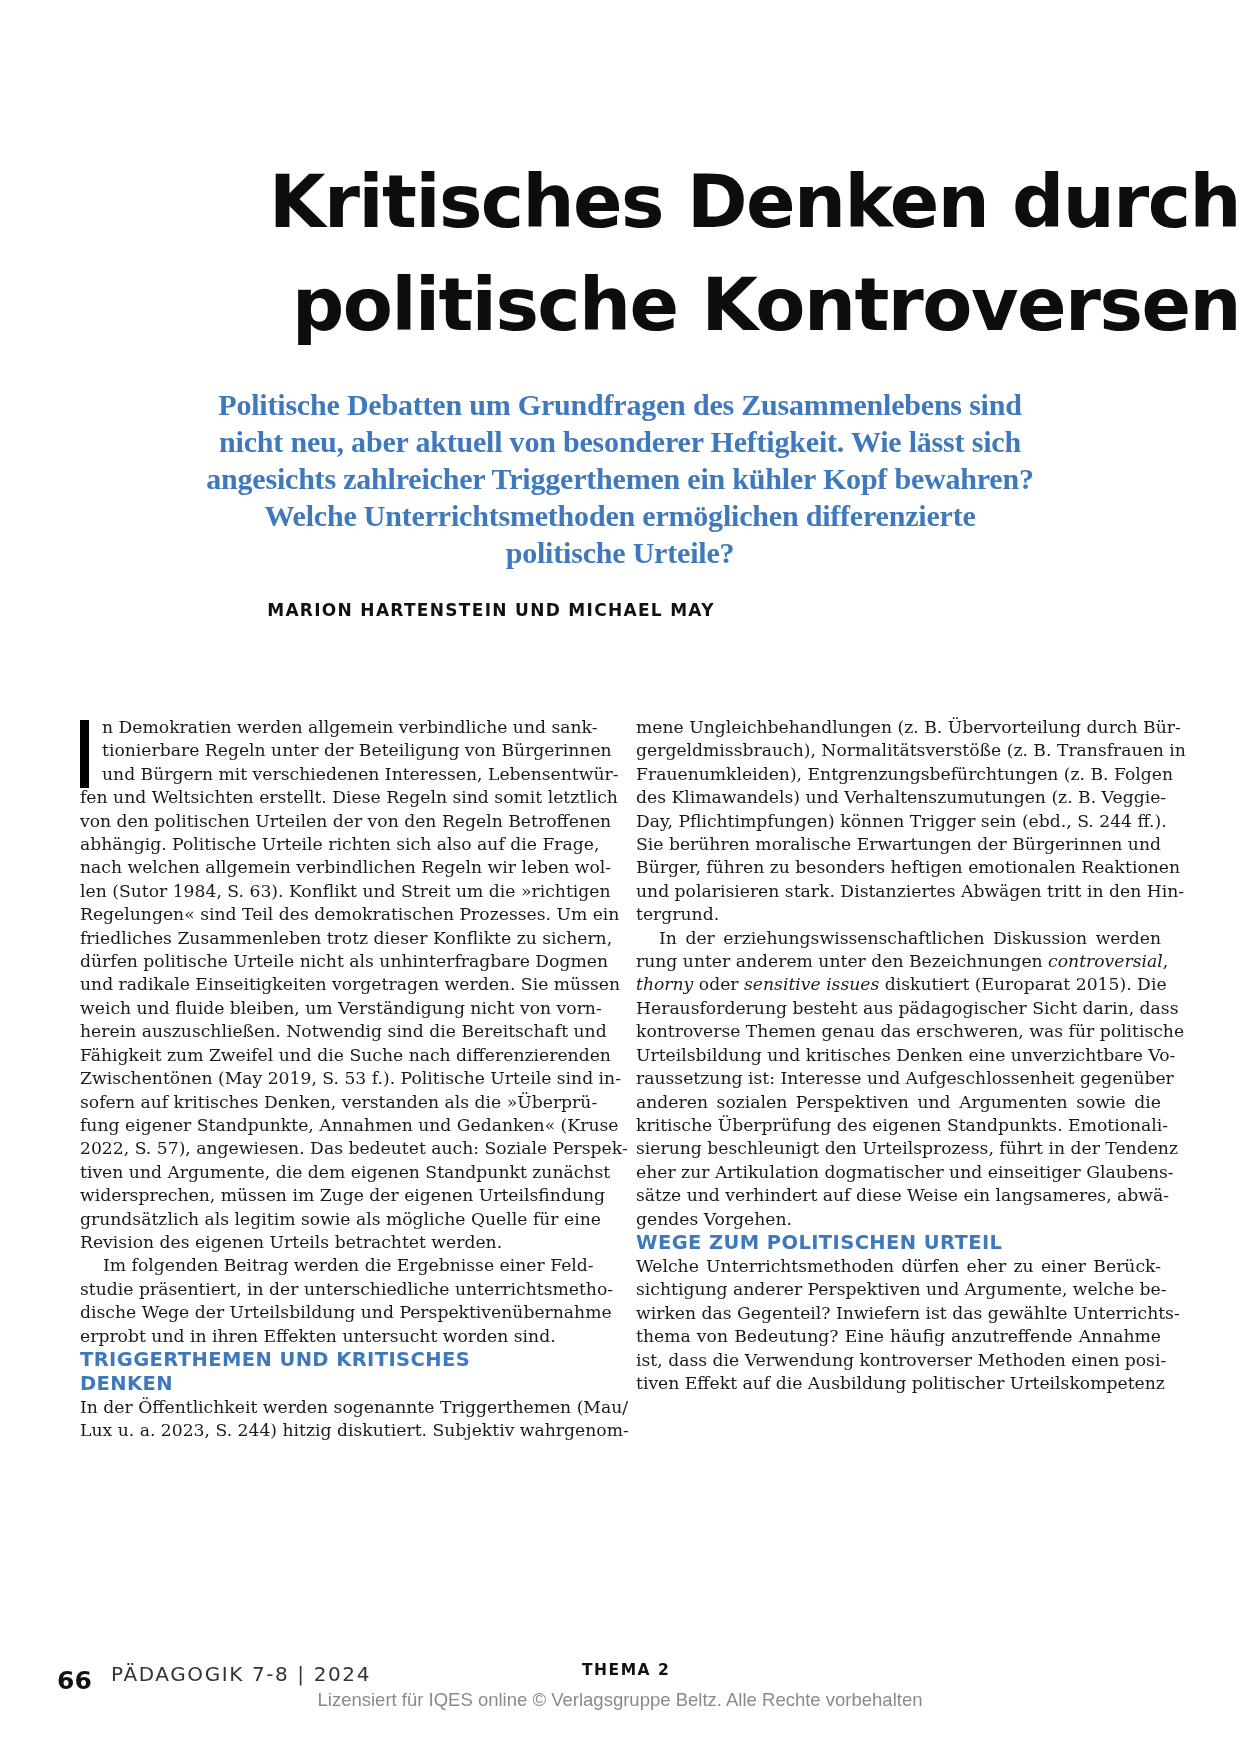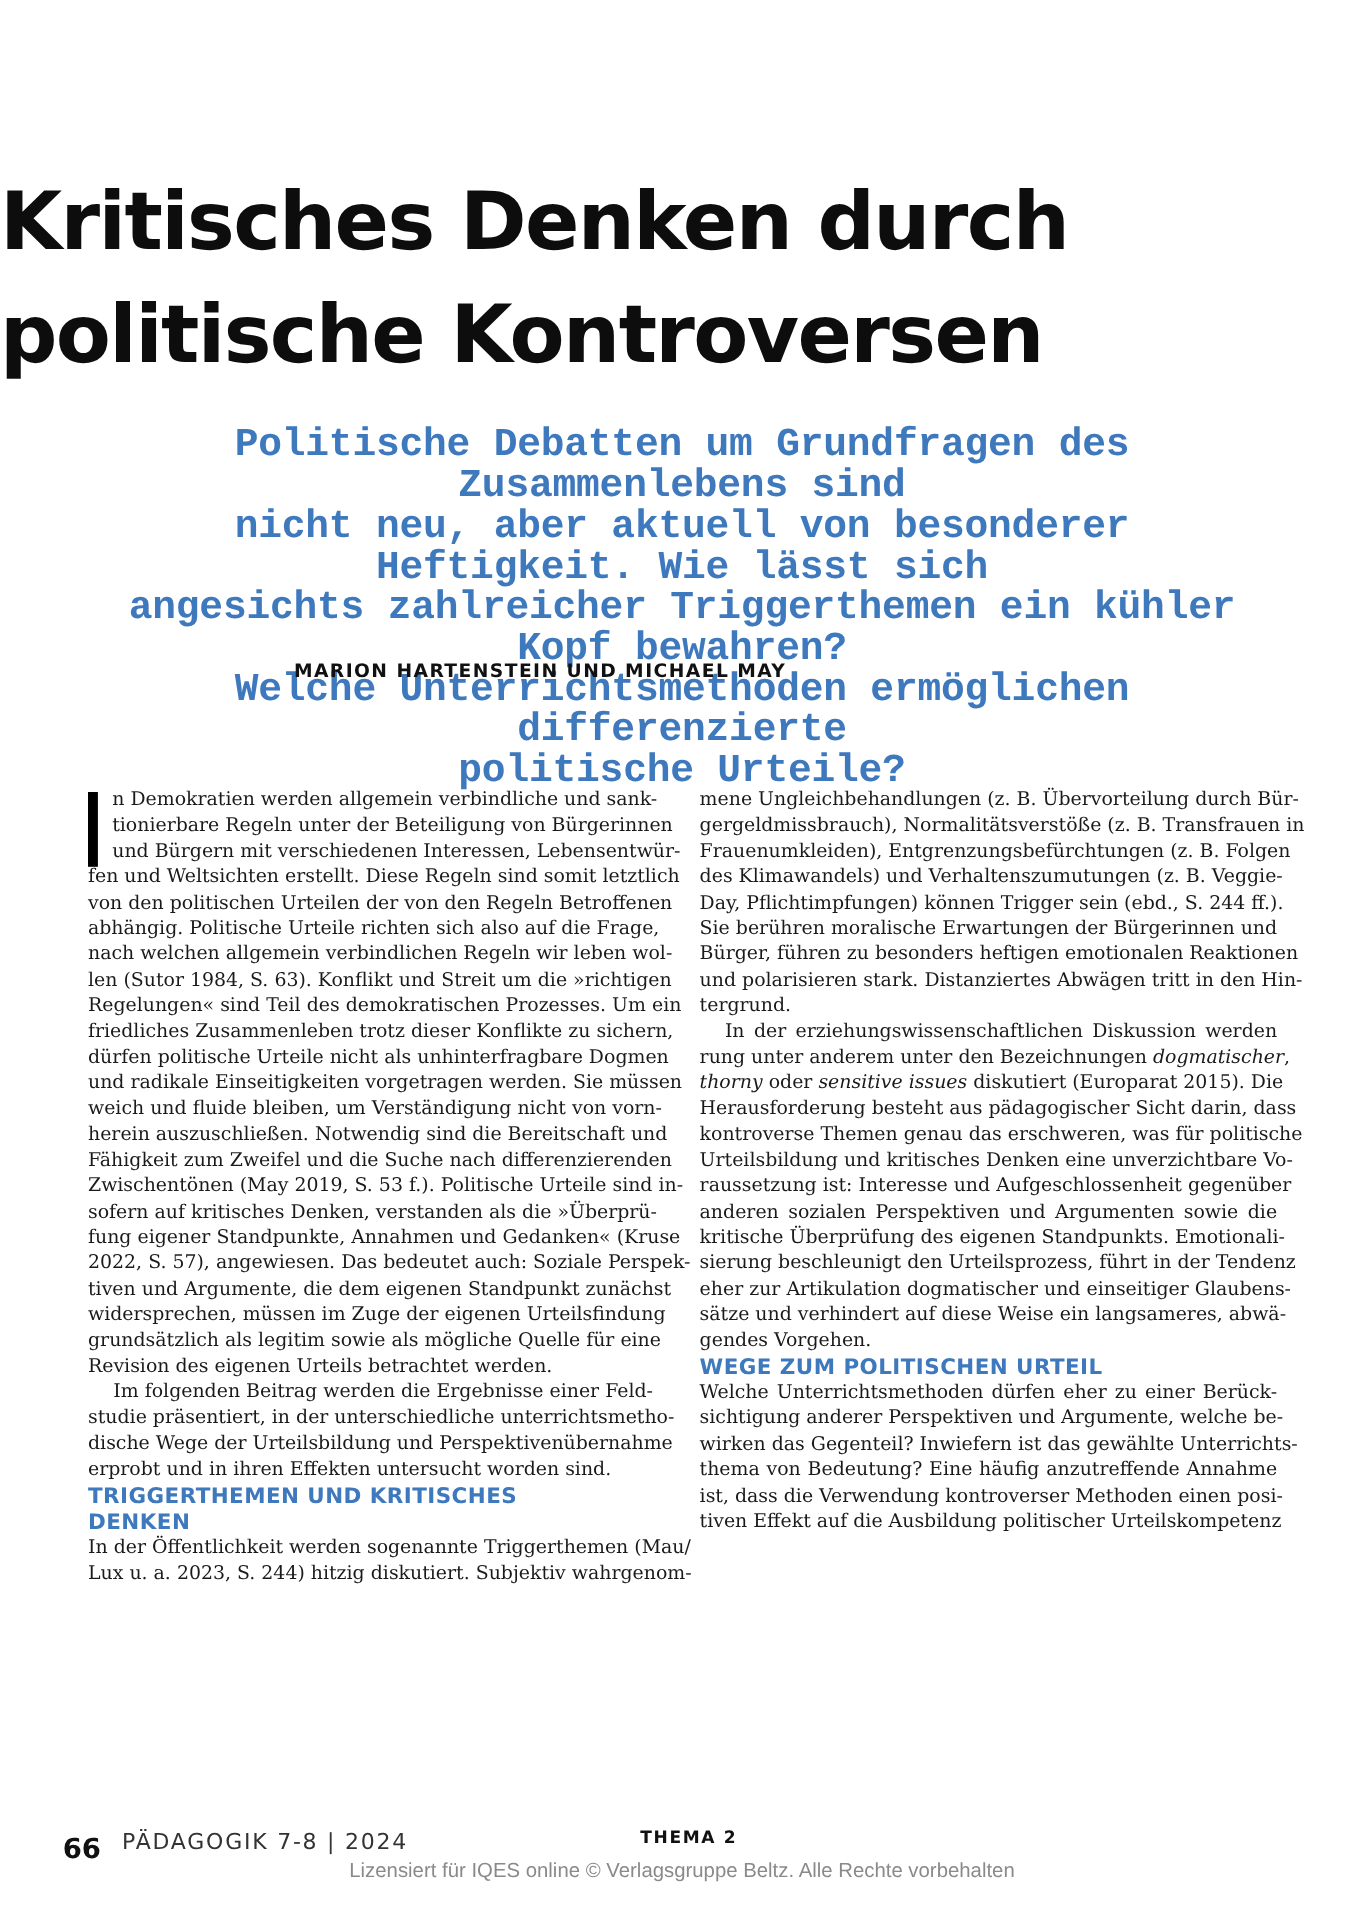--- a/index.html
+++ b/index.html
@@ -1,32 +1,32 @@
 <!DOCTYPE html>
 <html><head>
 <meta charset="utf-8">
 <style>
   html, body { margin: 0; padding: 0; background: #ffffff; }
   body { width: 1240px; height: 1754px; position: relative; overflow: hidden; color: #1a1a1a; }
   .page { position: absolute; inset: 0; }
 
   .title {
     position: absolute; left: 0; width: 1240px; top: 150px;
-    text-align: left;
+    text-align: right;
     font-family: "DejaVu Sans", sans-serif;
     font-weight: bold; font-size: 73px; line-height: 103px;
     letter-spacing: -1.5px; color: #0d0d0d;
   }
   .title span { display: block; }
 
   .deck {
     position: absolute; left: 110px; width: 1020px; top: 386px;
     text-align: center;
-    font-family: Liberation Mono, monospace;
-    font-weight: bold; font-size: 36px; line-height: 37px;
+    font-family: Liberation Serif, serif;
+    font-weight: bold; font-size: 30px; line-height: 37px;
     color: #3f79bd; letter-spacing: -0.2px;
   }
   .deck span { display: block; }
 
   .authors {
     position: absolute; left: 0; width: 982px; top: 600px;
     text-align: center;
     font-family: "DejaVu Sans", sans-serif;
     font-weight: bold; font-size: 17px; letter-spacing: 1.3px; color: #111;
   }
@@ -142,21 +142,21 @@
         <span class="line">Frauenumkleiden), Entgrenzungsbefürchtungen (z. B. Folgen</span>
         <span class="line">des Klimawandels) und Verhaltenszumutungen (z. B. Veggie-</span>
         <span class="line">Day, Pflichtimpfungen) können Trigger sein (ebd., S. 244 ff.).</span>
         <span class="line">Sie berühren moralische Erwartungen der Bürgerinnen und</span>
         <span class="line">Bürger, führen zu besonders heftigen emotionalen Reaktionen</span>
         <span class="line">und polarisieren stark. Distanziertes Abwägen tritt in den Hin-</span>
         <span class="line last">tergrund.</span>
       </div>
     <div id="rp2">
       <span class="line indent">In der erziehungswissenschaftlichen Diskussion werden</span>
-      <span class="line"><span>rung unter anderem unter den Bezeichnungen </span><em>dogmatischer</em><span>,</span></span>
+      <span class="line"><span>rung unter anderem unter den Bezeichnungen </span><em>controversial</em><span>,</span></span>
       <span class="line"><em>thorny</em><span> oder </span><em>sensitive issues</em><span> diskutiert (Europarat 2015). Die</span></span>
       <div id="rp2rest">
           <span class="line">Herausforderung besteht aus pädagogischer Sicht darin, dass</span>
           <span class="line">kontroverse Themen genau das erschweren, was für politische</span>
           <span class="line">Urteilsbildung und kritisches Denken eine unverzichtbare Vo-</span>
           <span class="line">raussetzung ist: Interesse und Aufgeschlossenheit gegenüber</span>
           <span class="line">anderen sozialen Perspektiven und Argumenten sowie die</span>
           <span class="line">kritische Überprüfung des eigenen Standpunkts. Emotionali-</span>
           <span class="line">sierung beschleunigt den Urteilsprozess, führt in der Tendenz</span>
           <span class="line">eher zur Artikulation dogmatischer und einseitiger Glaubens-</span>

